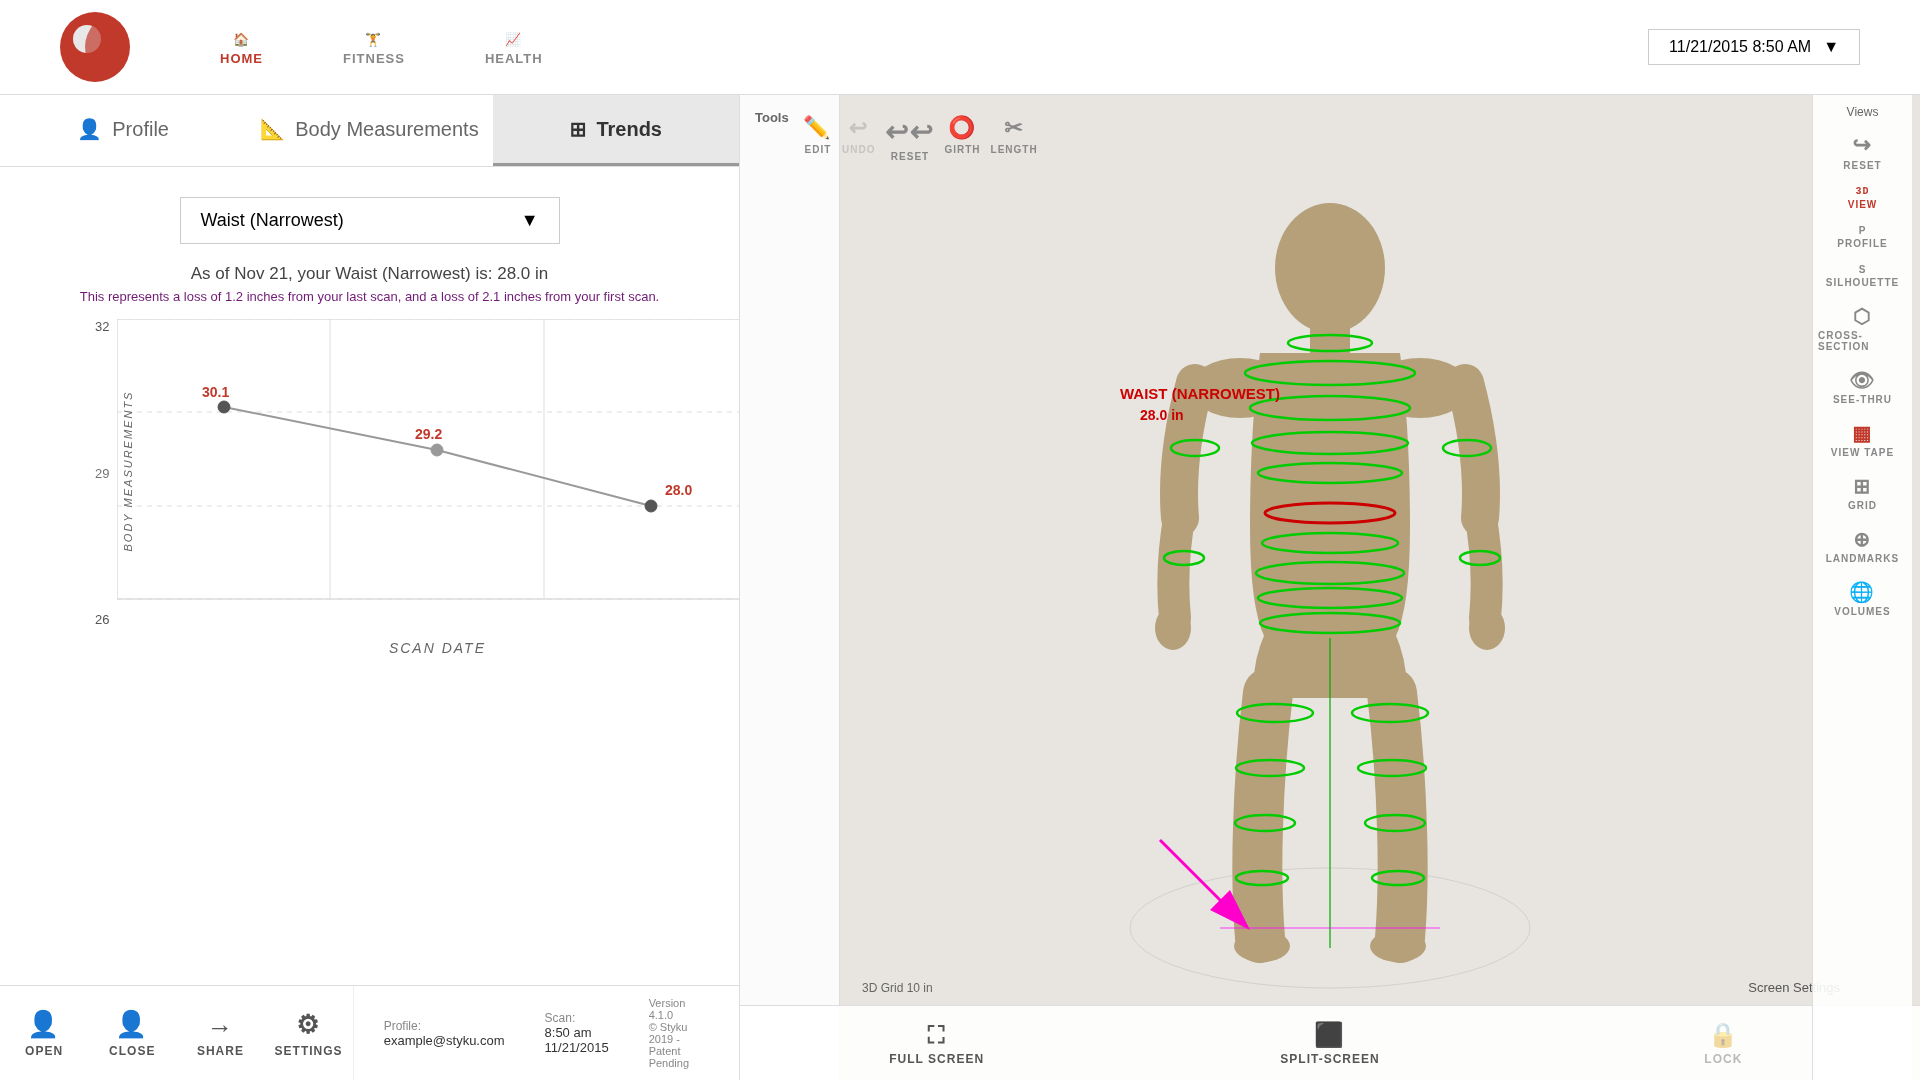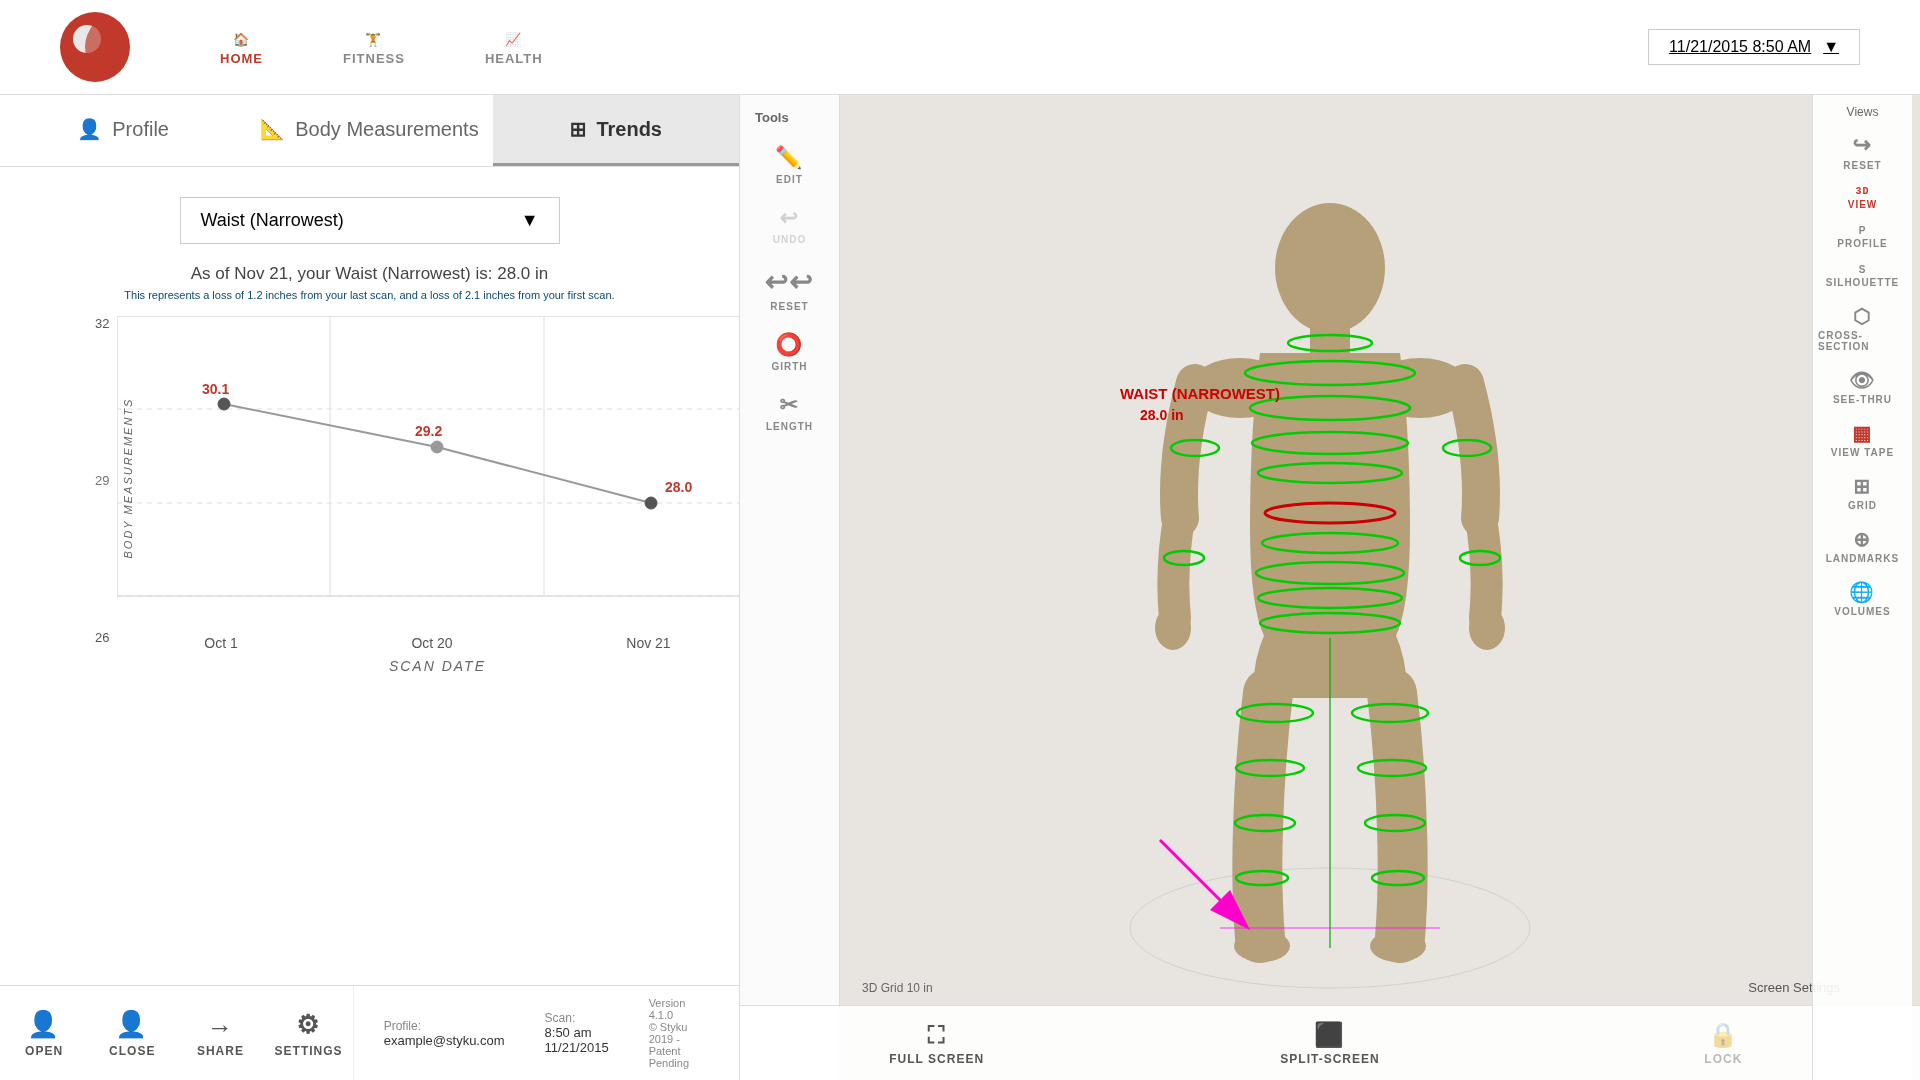--- a/index.html
+++ b/index.html
@@ -20,21 +20,21 @@
     .nav-item {
       display: flex; flex-direction: column; align-items: center;
       cursor: pointer; padding: 0 30px; color: #888;
     }
     .nav-item.active { color: #c0392b; }
     .nav-item span { font-size: 13px; font-weight: bold; letter-spacing: 1px; margin-top: 4px; }
     .nav-icon { font-size: 28px; }
     .date-dropdown {
       margin-left: auto; margin-right: 60px;
       border: 1px solid #ccc; padding: 8px 20px; font-size: 16px;
-      background: #fff; cursor: pointer; display: flex; align-items: center; gap: 12px; text-decoration: underline;
+      background: #fff; cursor: pointer; display: flex; align-items: center; gap: 12px;
     }
 
     
     .main-area {
       display: flex; flex: 1; overflow: hidden;
     }
 
     
     .left-panel {
       width: 740px; background: #fff; display: flex; flex-direction: column;
@@ -64,21 +64,21 @@
       align-items: center; justify-content: space-between; cursor: pointer;
       background: #fff;
     }
     .measurement-info {
       text-align: center; color: #555; margin-bottom: 15px;
     }
     .measurement-info .main-stat {
       font-size: 17px; color: #444; margin-bottom: 5px;
     }
     .measurement-info .sub-stat {
-      font-size: 11px; color: #0c4a6e;
+      font-size: 13px; color: #701a75;
     }
 
     
     .chart-container {
       position: relative; margin: 0 10px;
     }
     .y-axis-label {
       position: absolute; left: -15px; top: 50%; transform: translateY(-50%) rotate(-90deg);
       font-size: 12px; color: #666; letter-spacing: 1px; white-space: nowrap; font-style: italic;
     }
@@ -109,21 +109,21 @@
     .right-panel {
       flex: 1; position: relative; background: #e8e5e0; overflow: hidden;
     }
     .model-area {
       position: absolute; inset: 0; display: flex; align-items: center; justify-content: center;
     }
 
     
     .tools-panel {
       position: absolute; left: 0; top: 0; bottom: 0; width: 100px;
-      background: rgba(255,255,255,0.85); display: flex; flex-direction: column;
+      background: rgba(255,255,255,0.85); display: flex; flex-direction: row;
       padding: 10px 0; border-right: 1px solid #ddd;
     }
     .tools-label {
       font-size: 13px; color: #666; padding: 5px 10px 10px 15px; font-weight: bold;
     }
     .tool-item {
       display: flex; flex-direction: column; align-items: center;
       padding: 10px 5px; cursor: pointer; color: #666; gap: 3px;
     }
     .tool-item .icon { font-size: 22px; }
@@ -261,25 +261,20 @@
               <circle cx="107" cy="88" r="6" fill="#555" stroke="#555"></circle>
               <circle cx="320" cy="131" r="6" fill="#999" stroke="#999"></circle>
               <circle cx="534" cy="187" r="6" fill="#555" stroke="#555"></circle>
 
               <text x="85" y="78" font-size="14" fill="#c0392b" font-weight="bold">30.1</text>
               <text x="298" y="120" font-size="14" fill="#c0392b" font-weight="bold">29.2</text>
               <text x="548" y="176" font-size="14" fill="#c0392b" font-weight="bold">28.0</text>
             </svg>
             
             
-            <div style="display:flex; justify-content:space-around; width:640px; margin-top:5px;">
-              <span style="font-size:14px; color:#555;">Oct 1</span>
-              <span style="font-size:14px; color:#555;">Oct 20</span>
-              <span style="font-size:14px; color:#555;">Nov 21</span>
-            </div>
             <div style="text-align:center; width:640px; margin-top:6px;">
               <span style="font-size:14px; color:#666; font-style:italic; letter-spacing:2px;">SCAN DATE</span>
             </div>
           </div>
         </div>
       </div>
     </div>
 
     <div class="bottom-bar">
       <div class="bottom-section-left">

